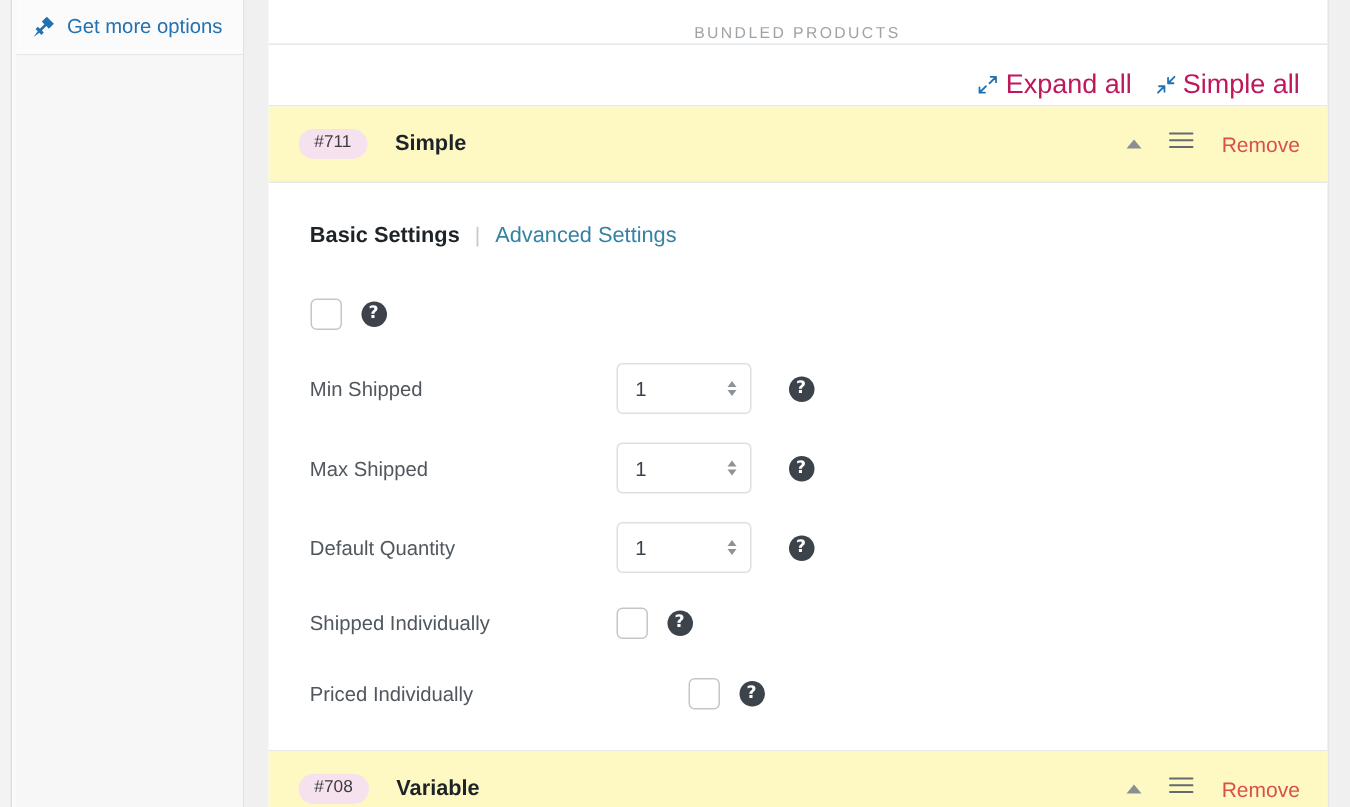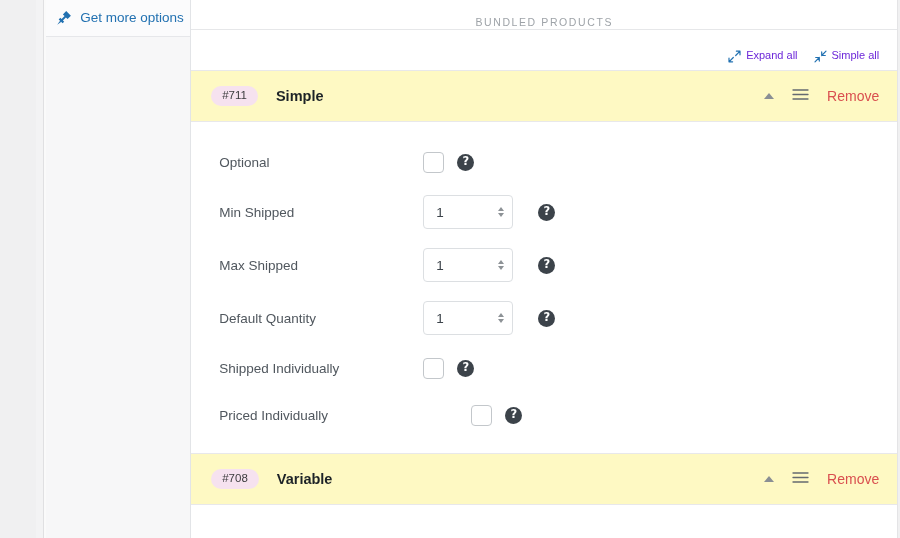--- a/index.html
+++ b/index.html
@@ -2,21 +2,21 @@
 <html><head>
 <meta charset="utf-8">
 <style>
   * { box-sizing: border-box; margin: 0; padding: 0; }
   html, body {
     width: 900px; height: 538px;
     font-family: "Liberation Sans", sans-serif;
     background: #f0f0f1;
     overflow: hidden;
   }
-  .screen { position: relative; width: 792px; height: 538px; display: flex; padding-left: 36px; }
+  .screen { position: relative; width: 792px; height: 538px; display: flex; }
 
   
   .gutter-a { width: 8px; height: 538px; background: #f3f3f4; }
   .gutter-b { width: 1px; height: 538px; background: #e0e0e2; }
   .gutter-c { width: 3px; height: 538px; background: #fafafa; }
 
   
   .sidebar {
     width: 171px; height: 538px;
     background: #f7f7f8;
@@ -41,21 +41,21 @@
   }
   .sidebar-body { flex: 1; background: #f7f7f8; }
 
   
   .main {
     width: 709px; height: 538px;
     background: #f0f0f1;
     position: relative;
   }
   .panel {
-    position: absolute; left: 0; top: 0;
+    position: absolute; left: 16px; top: 0;
     width: 707px; height: 538px;
     background: #ffffff;
     border-right: 1px solid #e4e4e6;
     overflow: hidden;
   }
 
   
   .section-head {
     position: relative;
     height: 42px;
@@ -78,23 +78,23 @@
 
   
   .bulk-bar {
     height: 29px;
     display: flex; align-items: center; justify-content: flex-end;
     gap: 16px;
     padding-right: 18px;
     border-bottom: 1px solid #e8e8ea;
   }
   .bulk-action {
-    display: flex; gap: 5px;
-    color: #6d28d9;
-    font-size: 11px;
+    display: flex; align-items: center; gap: 5px;
+    color: #be185d;
+    font-size: 18px;
     cursor: pointer;
     line-height: 1;
   }
   .bulk-action svg { display: block; }
 
   
   .item-head {
     height: 51px;
     display: flex; align-items: center;
     padding: 0 18px 0 20px;
@@ -266,23 +266,27 @@
             <svg width="17" height="13" viewBox="0 0 17 13" xmlns="http://www.w3.org/2000/svg">
               <path d="M1 2h15M1 6.5h15M1 11h15" stroke="#646970" stroke-width="1.3" stroke-linecap="round"></path>
             </svg>
           </span>
           <span class="remove-link">Remove</span>
         </span>
       </div>
 
       <div class="item-body">
 
-
-        <div class="field-row">
-          <span class="field-label">Optional</span>
+        <div class="tabs-row">
+          <span class="tab-active">Basic Settings</span>
+          <span class="tab-sep">|</span>
+          <span class="tab-link">Advanced Settings</span>
+        </div>
+
+        <div class="field-row">
           <span class="field-control">
             <span class="cb"></span>
             <span class="cb-gap"></span>
             <span class="help-icon">?</span>
           </span>
         </div>
 
         <div class="field-row">
           <span class="field-label">Min Shipped</span>
           <span class="field-control">

